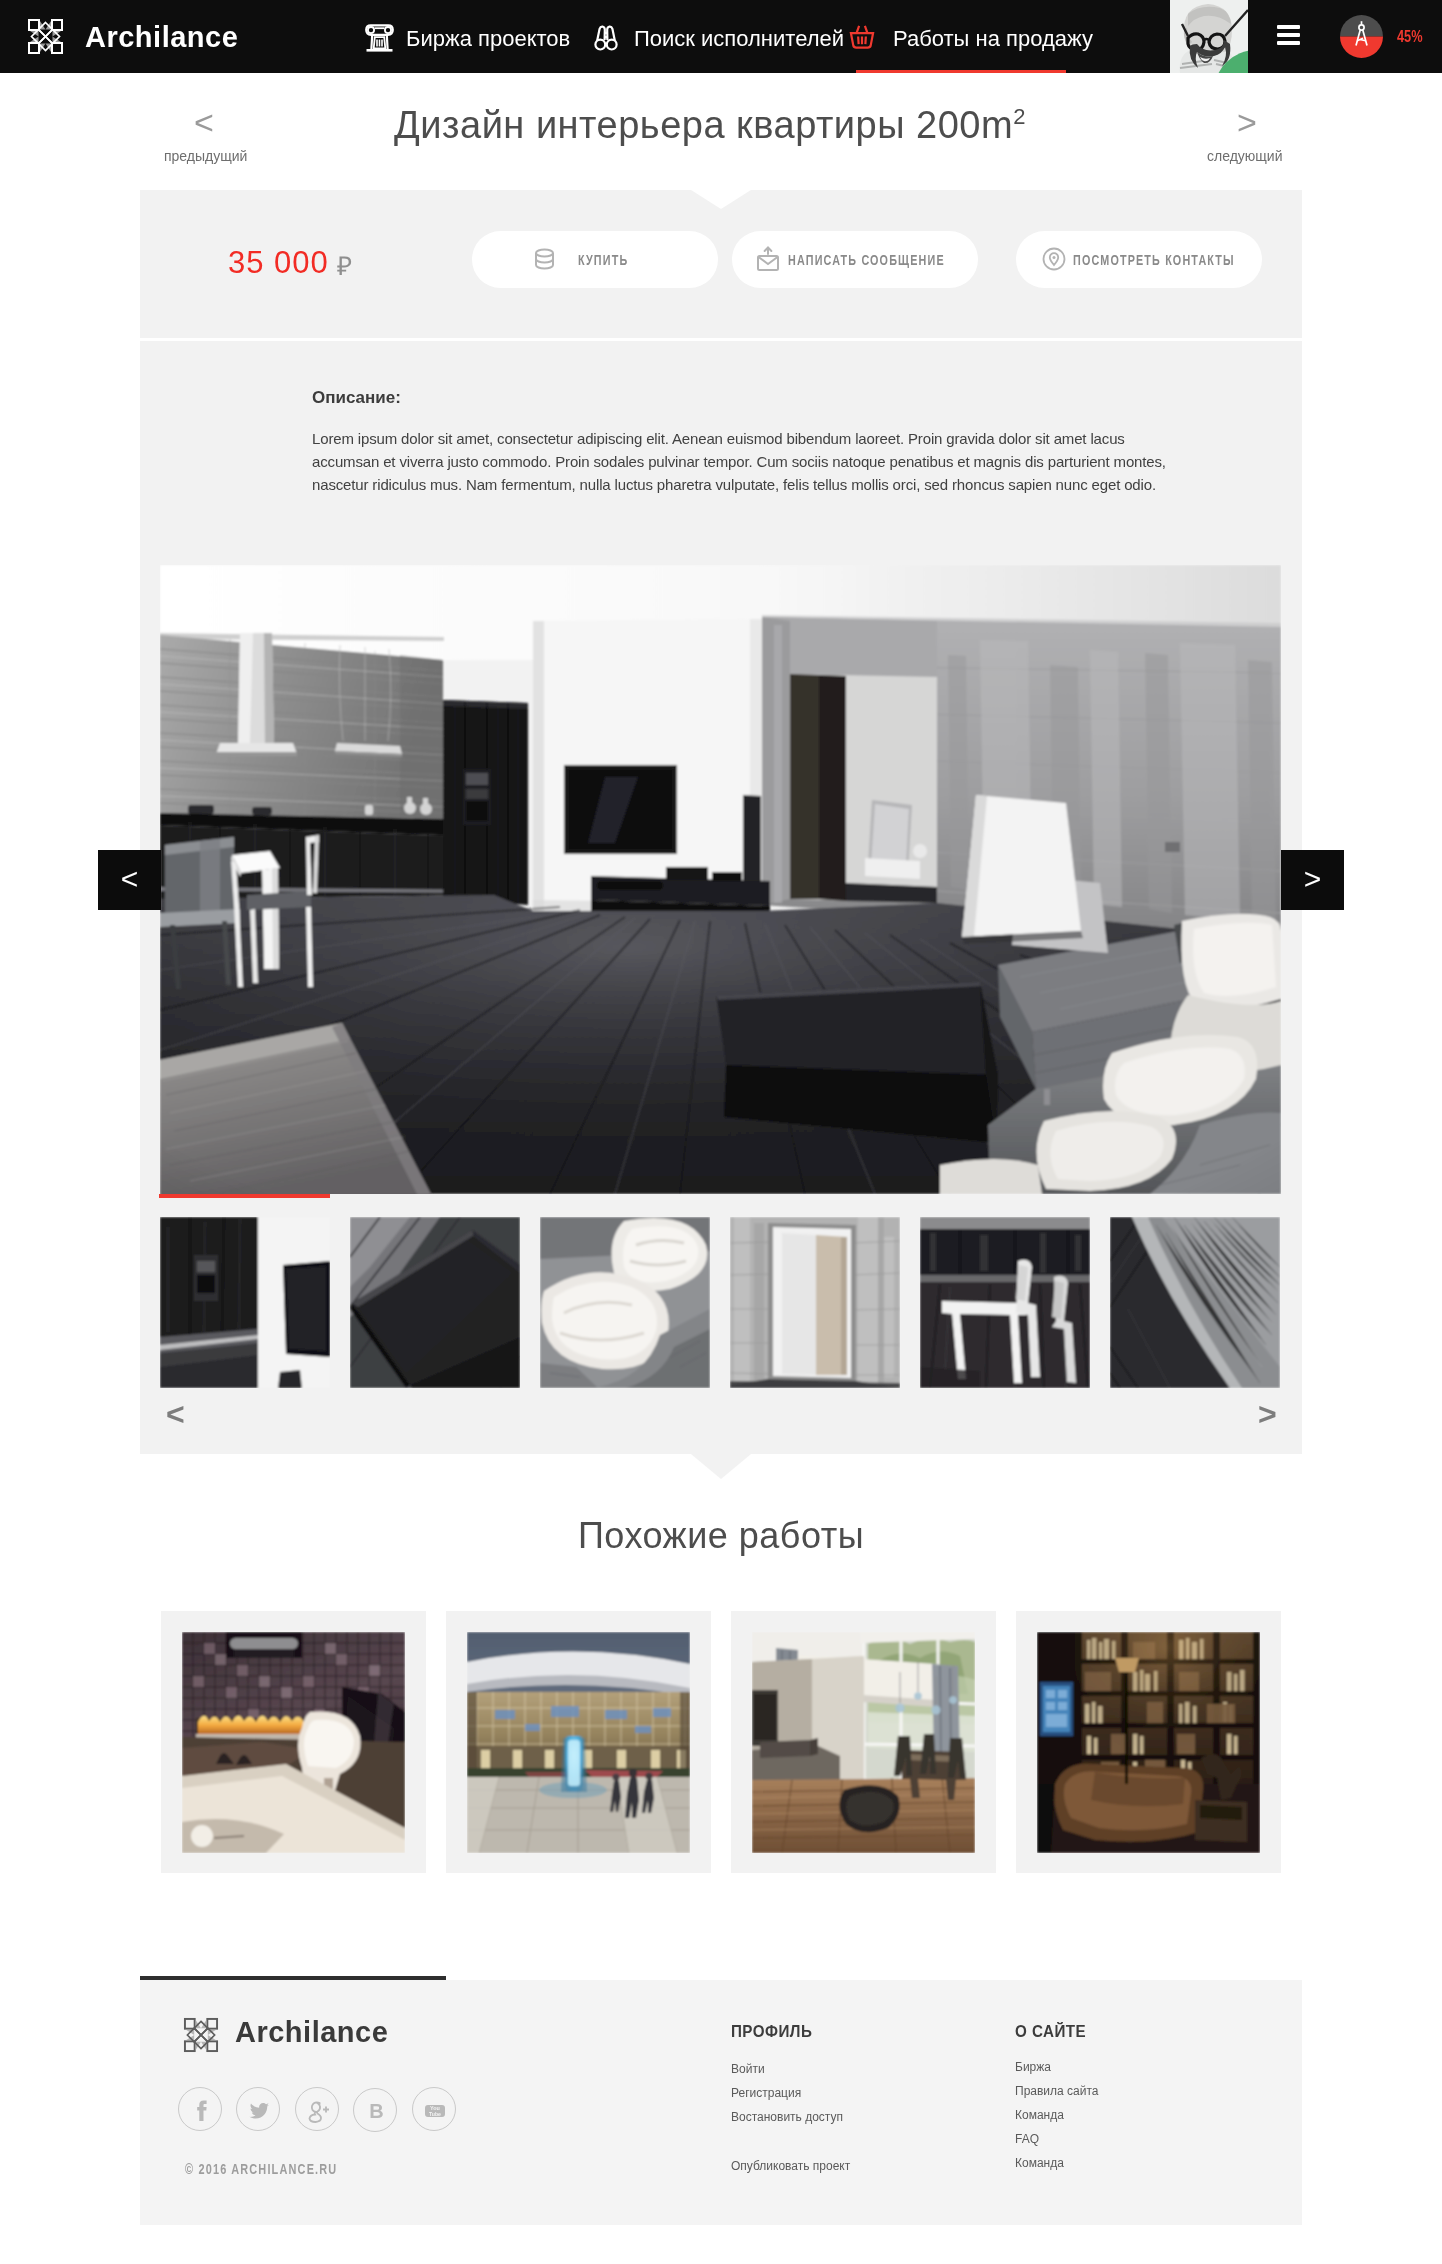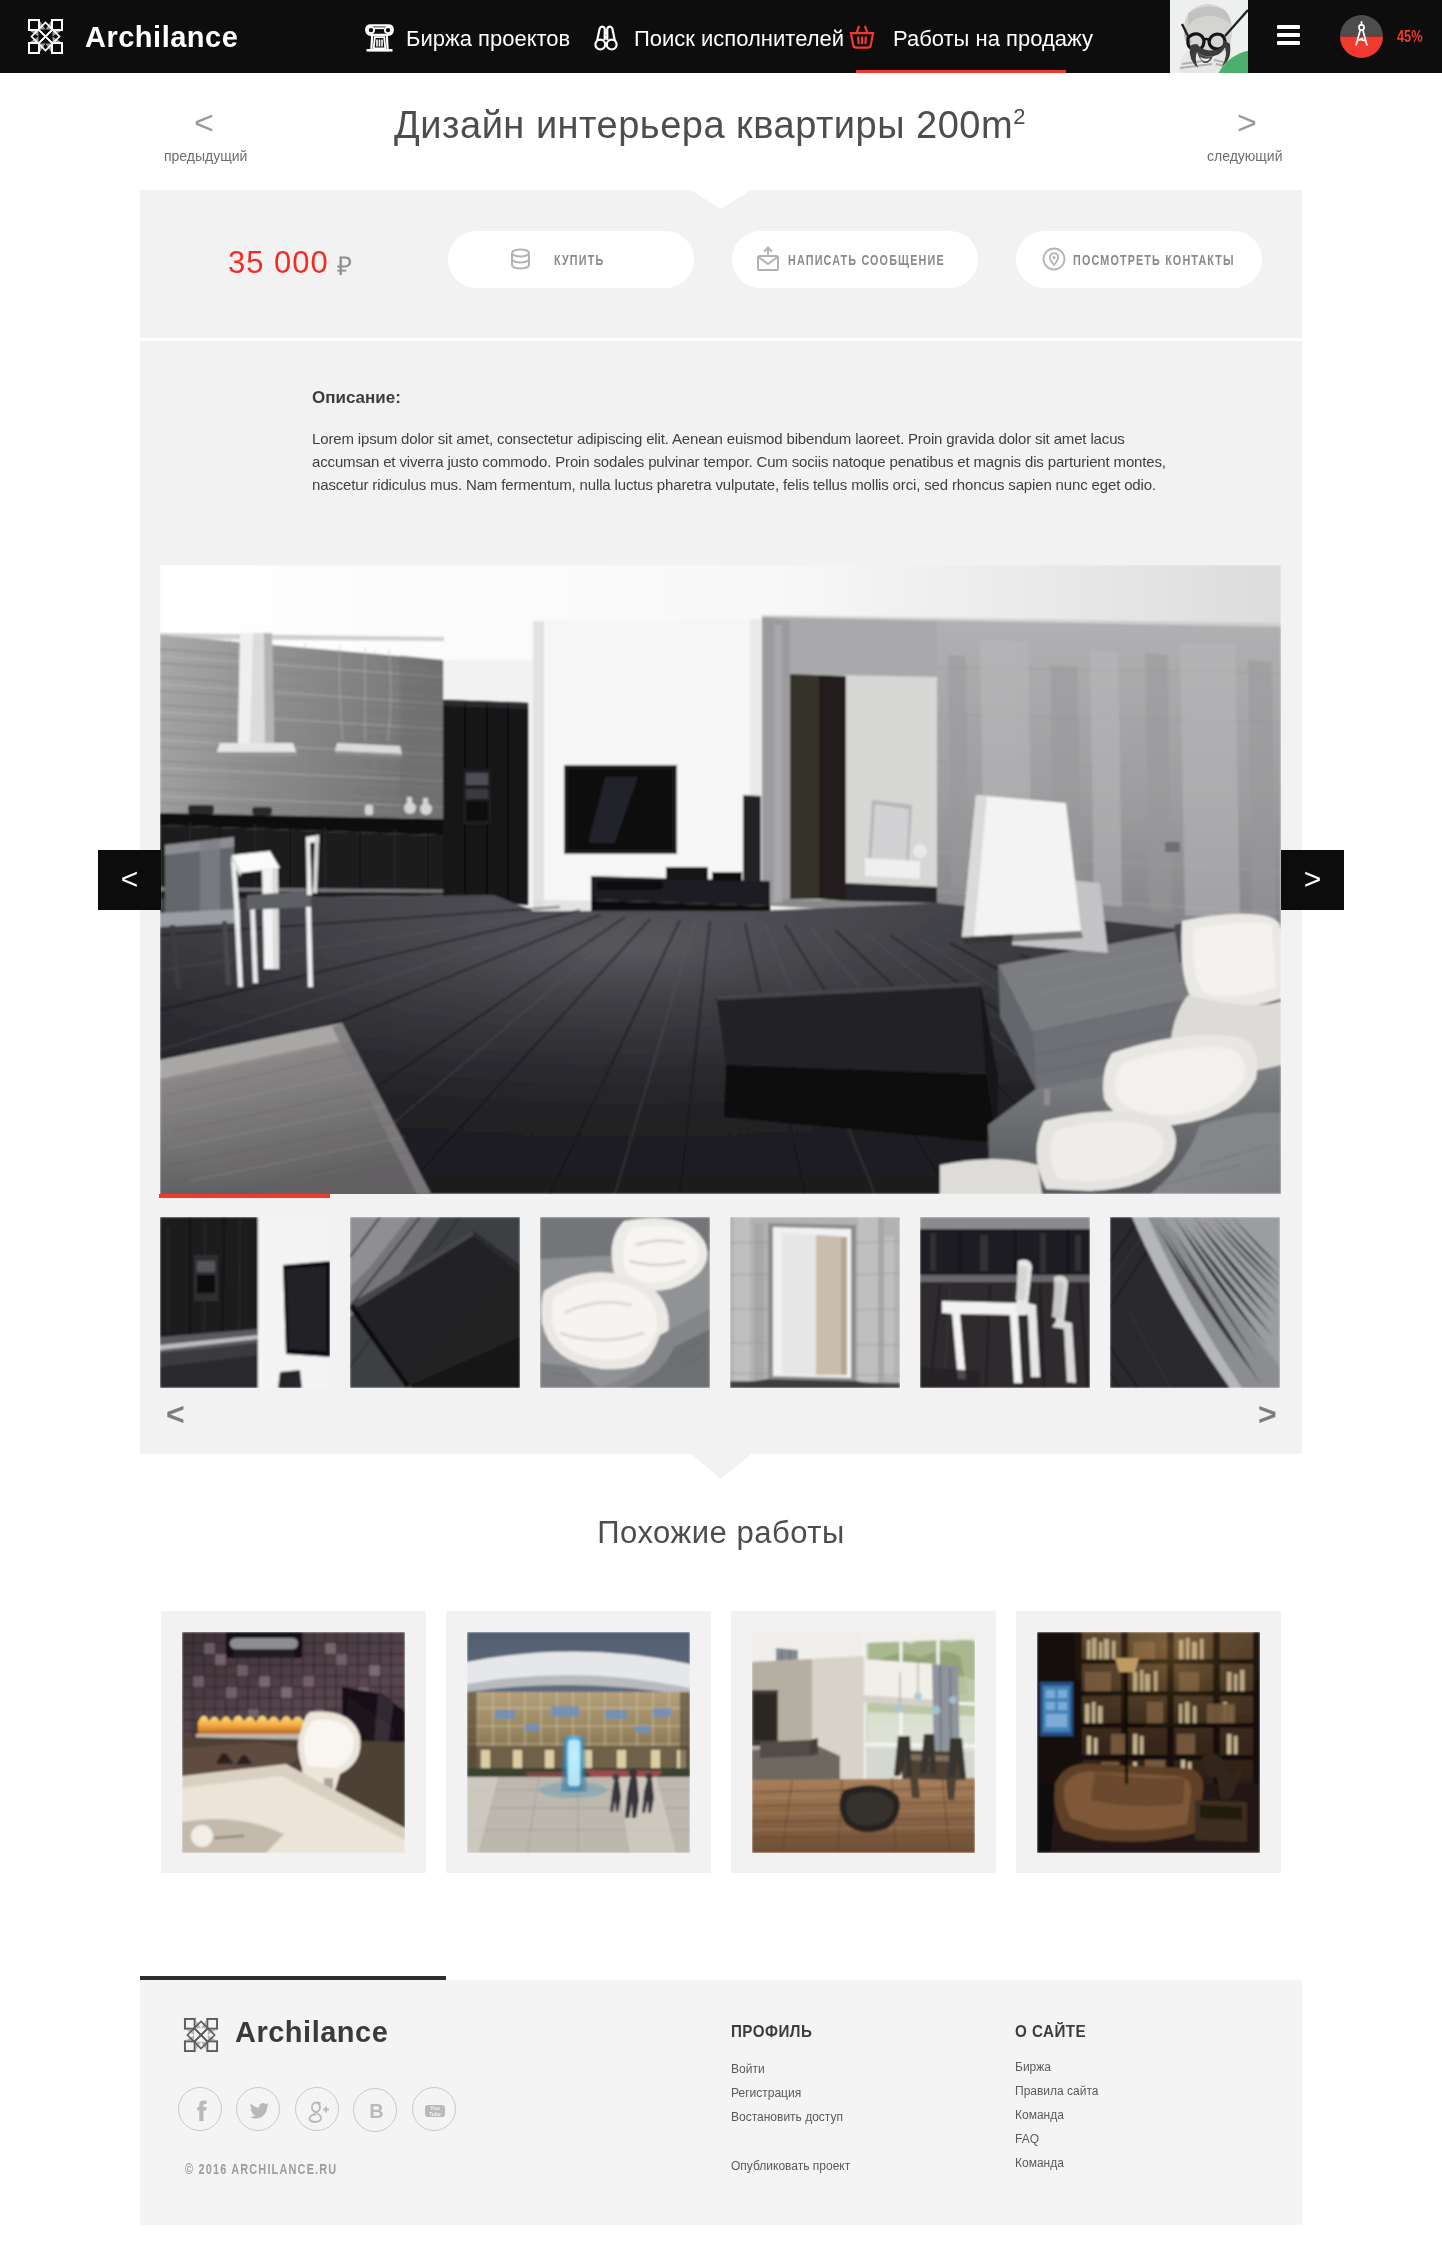--- a/index.html
+++ b/index.html
@@ -40,21 +40,21 @@
 .desc-p { position:absolute; left:312px; top:427px; font-size:15px; color:#414141; line-height:23px; letter-spacing:-0.15px; white-space:nowrap; }
 
 
 .mainphoto { position:absolute; left:160px; top:565px; width:1121px; height:629px; }
 .redbar { position:absolute; left:159px; top:1194px; width:171px; height:4px; background:#f0392f; }
 .thumb { position:absolute; top:1217px; width:170px; height:171px; }
 .sl-arr { position:absolute; top:1396px; font-size:32px; color:#7d7d7d; font-weight:bold;}
 .blkarr { position:absolute; top:850px; width:63px; height:60px; background:#0c0c0c; color:#fff; font-size:30px; text-align:center; line-height:58px; }
 
 
-.simtitle { position:absolute; left:0; top:1515px; width:1442px; text-align:center; font-size:31px; color:#4d4d4d; letter-spacing:0.5px; }
+.simtitle { position:absolute; left:0; top:1515px; width:1442px; text-align:center; font-size:36px; color:#4d4d4d; letter-spacing:0.5px; }
 .card { position:absolute; top:1611px; width:265px; height:262px; background:#f2f2f2; }
 .card svg { position:absolute; left:21px; top:21px; }
 
 
 .f-line { position:absolute; left:140px; top:1976px; width:306px; height:4px; background:#2e2e2e; }
 .footer { position:absolute; left:140px; top:1980px; width:1162px; height:245px; background:#f4f4f4; }
 .f-logoname { position:absolute; left:95px; top:36px; font-size:29px; font-weight:bold; color:#3a3a3a; letter-spacing:0.5px; }
 .f-soc { position:absolute; left:38px; top:107px; }
 .f-soc .c { display:inline-block; width:44px; height:44px; border:1px solid #c9c9c9; border-radius:50%; margin-right:10px; position:relative; }
 .f-copy { position:absolute; left:45px; top:181px; font-size:14px; color:#9d9d9d; letter-spacing:1.5px; font-weight:bold; transform:scaleX(0.78); transform-origin:left; }
@@ -168,21 +168,21 @@
 </div>
 
 <div class="graymain"></div>
 <div class="notch-top"></div>
 <div class="sep"></div>
 <div class="notch-bot"></div>
 
 <div class="price">35 000</div>
 <div class="rub">₽</div>
 
-<div class="pill" style="left:448px; width:246px;">
+<div class="pill" style="left:472px; width:246px;">
   <svg style="left:61px; top:17px;" width="23" height="24" viewBox="0 0 23 24">
     <g fill="none" stroke="#b3b3b3" stroke-width="2">
       <ellipse cx="11.5" cy="5" rx="8.5" ry="3.6"></ellipse>
       <path d="M3 5 L3 11 A8.5 3.6 0 0 0 20 11 L20 5"></path>
       <path d="M3 11 L3 17 A8.5 3.6 0 0 0 20 17 L20 11"></path>
     </g>
   </svg>
   <div class="tx" style="left:106px">КУПИТЬ</div>
 </div>
 <div class="pill" style="left:732px; width:246px;">

